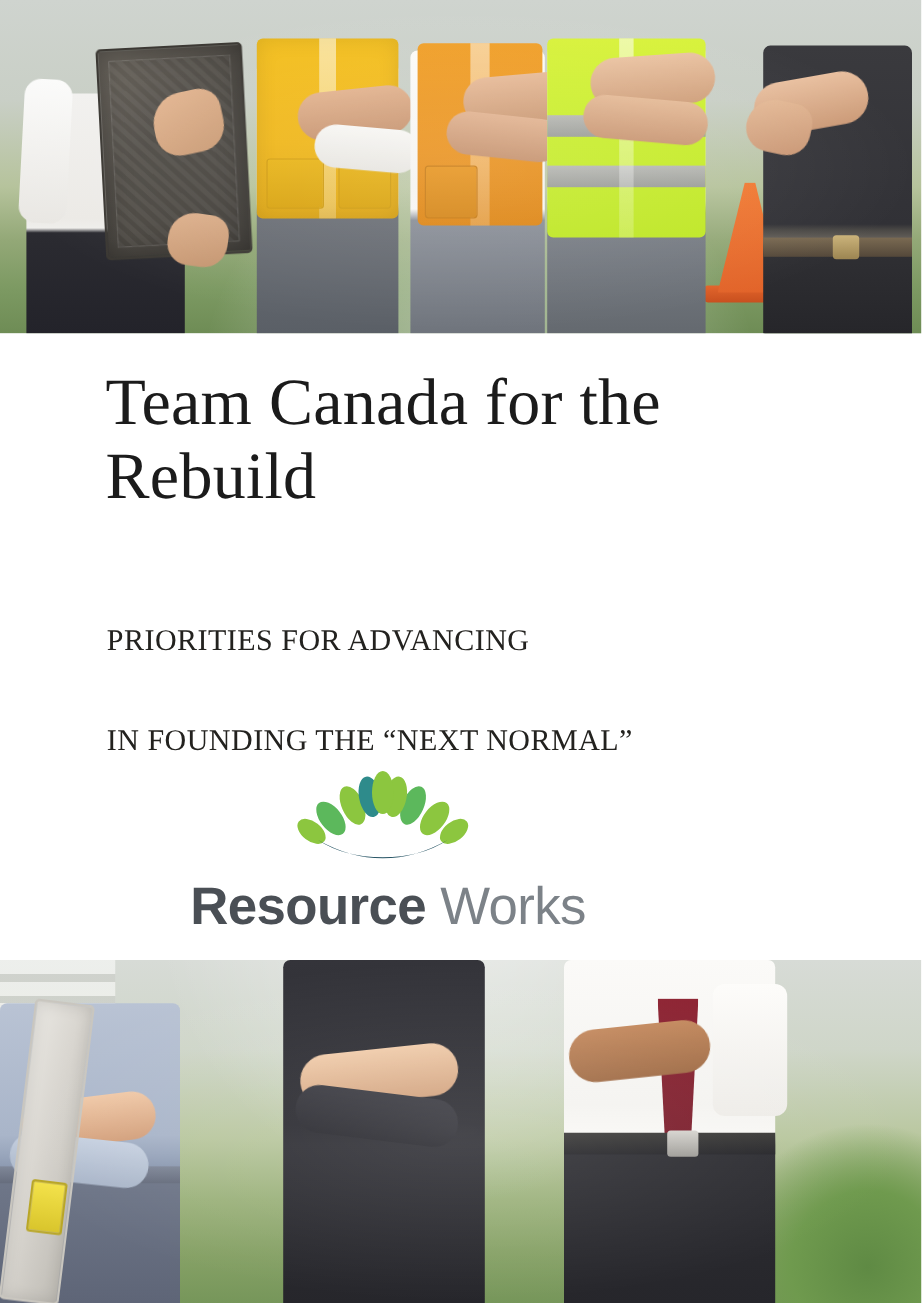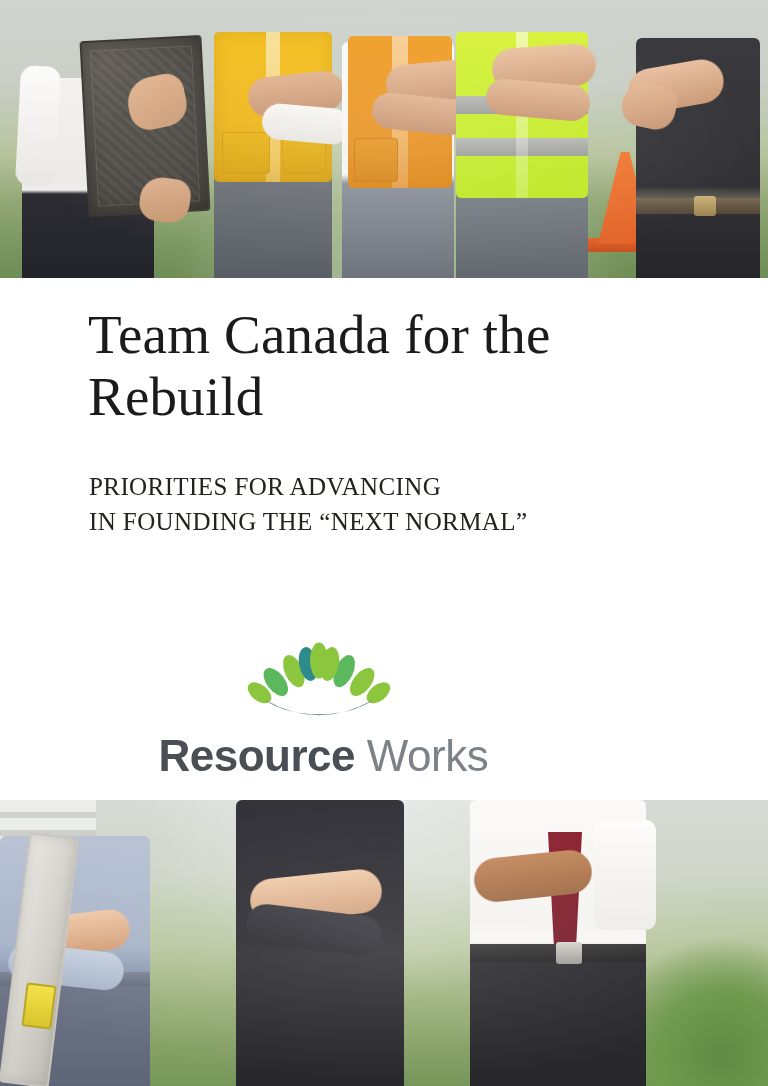--- a/index.html
+++ b/index.html
@@ -393,21 +393,21 @@
     left: 89px;
     top: 192px;
     width: 600px;
     font-family: "Liberation Serif", serif;
     font-size: 25px;
     line-height: 1.38;
     color: #23221f;
     letter-spacing: 0.4px;
   }
   .subtitle .line { display: block; }
-  .sc { font-variant: small-caps; }
+  .sc { font-variant: small-caps; margin-top: 48px; }
 
   
   .logo {
     position: absolute;
     left: 50%;
     top: 358px;
     transform: translateX(-50%);
     width: 320px;
     text-align: left;
   }

